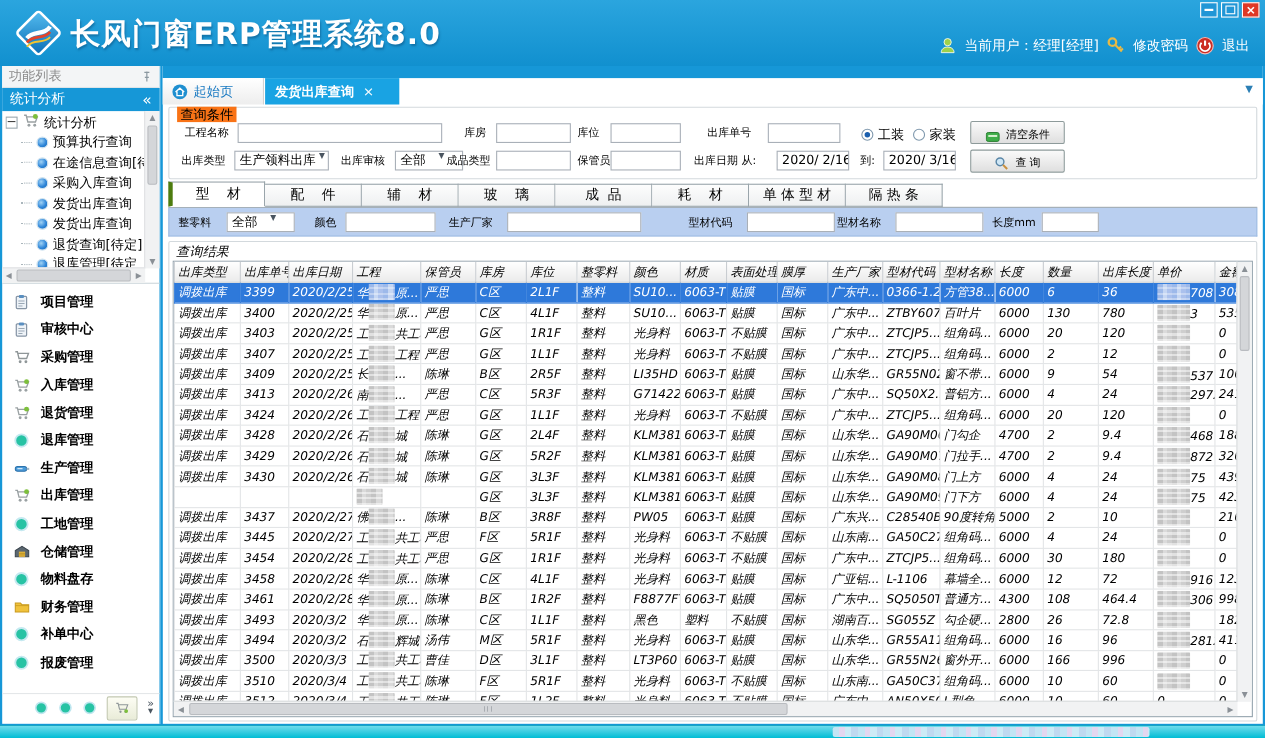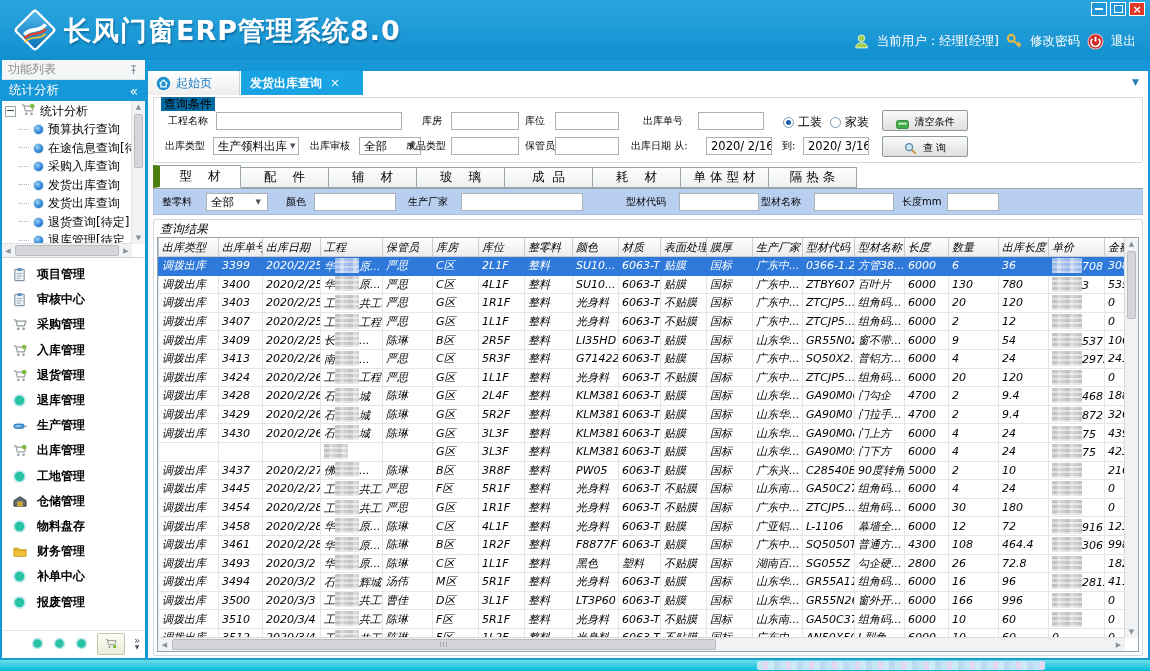--- a/index.html
+++ b/index.html
@@ -57,37 +57,37 @@
   .tabstrip::before{content:"";position:absolute;top:0;left:0;right:0;height:11px;background:#1697d7;}
   .tab{position:absolute;top:11px;height:24px;display:flex;align-items:center;box-sizing:border-box;}
   .tab-home{left:0;width:92px;background:linear-gradient(#ffffff,#ededed);color:#1a7ac2;gap:5px;padding:0 8px;border-right:1px solid #d2d2d2;}
   .tab-home .ic{width:15px;height:15px;display:inline-flex;}
   .tab-active{left:93px;width:122px;background:#19a3e3;color:#fff;font-weight:bold;padding:0 9px;gap:8px;}
   .tab-active .x{font-weight:normal;font-size:12px;opacity:.95;}
   .tab-drop{position:absolute;right:9px;top:17px;color:#2b7fb5;font-size:9px;}
 
   
   .gbox{position:relative;border:1px solid #d3d9dd;margin:1px 5px 0 5px;border-radius:2px;}
-  .glabel{position:absolute;top:-1px;left:7px;background:#0369a1;padding:0 3px;font-size:12px;line-height:14px;}
+  .glabel{position:absolute;top:-1px;left:7px;background:#f97316;padding:0 3px;font-size:12px;line-height:14px;}
   .qbox{height:64px;flex:none;margin-top:2px;}
 
   .ctl-label{position:absolute;font-size:10px;white-space:nowrap;}
   .tbox{position:absolute;height:18px;border:1px solid #a9b0b8;background:#fff;box-sizing:border-box;font-size:12px;padding:0 3px;font-family:inherit;}
-  .combo{position:absolute;height:18px;border:1px solid #a9b0b8;background:#fff;box-sizing:border-box;display:flex;align-items:center;font-size:11.5px;padding:0 6px 0 4px;white-space:nowrap;overflow:hidden;}
+  .combo{position:absolute;height:18px;border:1px solid #a9b0b8;background:#fff;box-sizing:border-box;display:flex;font-size:11.5px;padding:0 16px 0 4px;white-space:nowrap;overflow:hidden;}
   .combo .arrow{margin-left:auto;font-size:7px;color:#4a5560;padding-left:3px;}
   .radio-item{position:absolute;display:flex;align-items:center;gap:4px;font-size:12px;}
   .rb{width:11px;height:11px;border-radius:50%;border:1px solid #7f98ad;background:#fff;box-sizing:border-box;position:relative;}
   .rb.on::after{content:"";position:absolute;left:2px;top:2px;width:5px;height:5px;border-radius:50%;background:#1a5fae;}
   .btn{position:absolute;height:21px;border:1px solid #8d9a9a;border-radius:2px;background:linear-gradient(#fafafa,#dfdfdf);display:flex;align-items:flex-end;justify-content:center;gap:6px;font-size:10px;box-sizing:border-box;}
   .btn .ic{display:inline-flex;}
 
   
   .mattabs{height:23px;flex:none;margin:2px 5px 0 5px;display:flex;align-items:flex-end;border-bottom:1px solid #9aa5ab;position:relative;}
   .mtab{width:88px;height:21px;display:flex;align-items:center;justify-content:center;font-size:12.5px;background:linear-gradient(#fdfdfd,#eef0f1);border:1px solid #9aa5ab;border-left:none;box-sizing:border-box;white-space:pre;}
-  .mtab:first-child{border-left:7px solid #4d7c0f;margin-top:36px;}
+  .mtab:first-child{border-left:4px solid #4d7c0f;margin-top:36px;}
   .mtab.active{background:#fff;height:23px;border-bottom:1px solid #fff;font-weight:normal;}
 
   
   .filterrow{height:26px;flex:none;margin:0 5px;background:#b9cff0;position:relative;border:1px solid #a3bfe4;border-top:none;box-sizing:border-box;}
   .filterrow .ctl-label{top:6px;}
   .filterrow .tbox,.filterrow .combo{top:4px;}
 
   
   .rbox{flex:1;margin:4px 5px 2px 5px;min-height:0;font-style:italic;}
   .rlabel{position:absolute;top:1px;left:4px;font-size:12px;background:#fff;padding:0 2px;}

